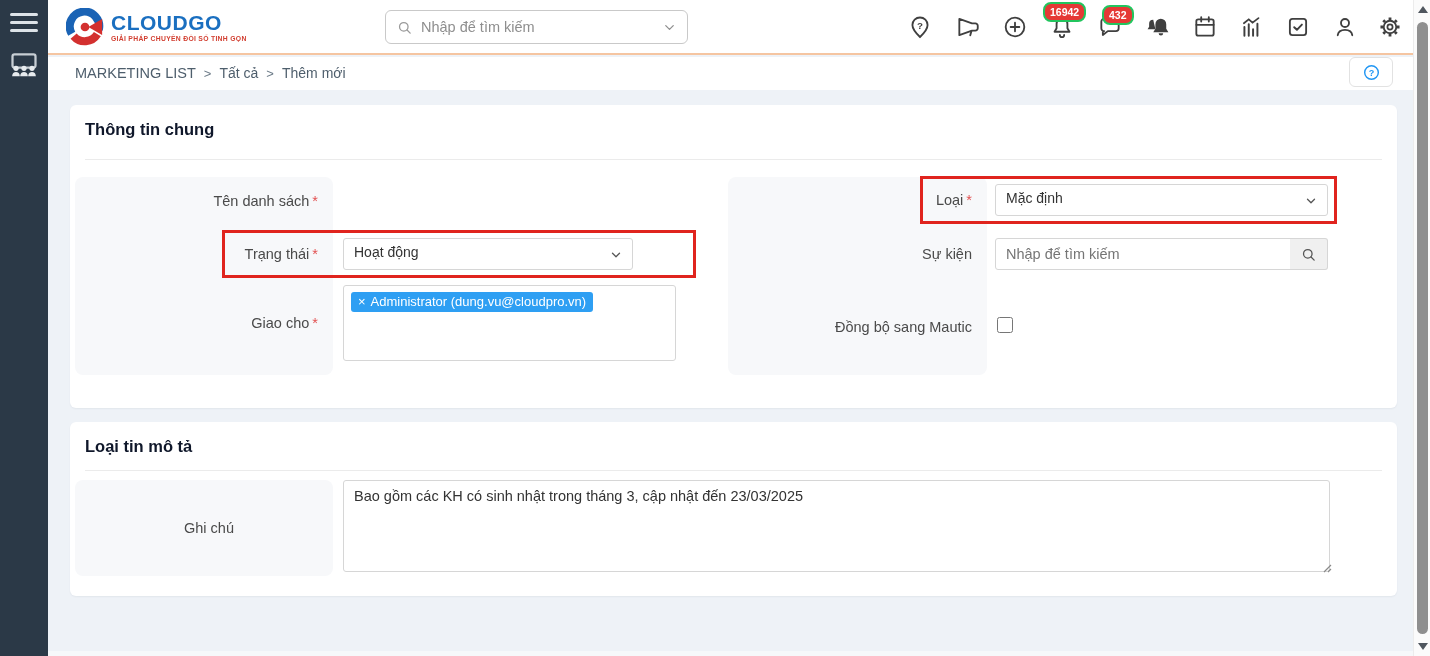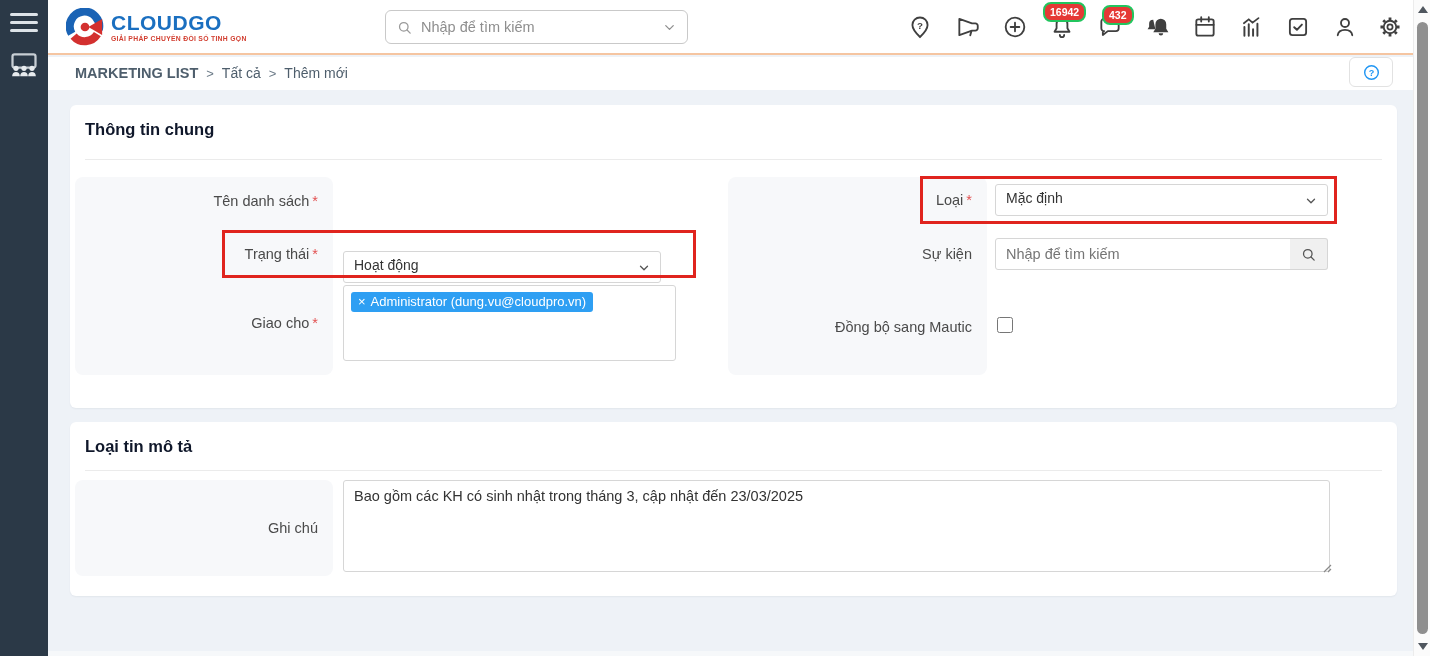--- a/index.html
+++ b/index.html
@@ -21,21 +21,21 @@
   .global-search { position:absolute; left:337px; top:10px; width:303px; height:34px; border:1px solid #c9c9c9; border-radius:6px; background:#fff; display:flex; align-items:center; padding:0 10px; }
   .global-search .ph { flex:1; font-size:14.5px; color:#8e8e8e; margin-left:8px; white-space:nowrap; overflow:hidden; }
 
   .hicon { position:absolute; top:14px; width:26px; height:26px; color:#3f3f3f; cursor:pointer; }
   .hicon svg { width:100%; height:100%; }
   .badge { position:absolute; z-index:5; background:#e53935; color:#fff; font-size:10.5px; font-weight:bold; line-height:12px; padding:2px 5px 2px; border-radius:8px; border:2px solid #22c55e; white-space:nowrap; }
 
   
   .crumbbar { position:absolute; left:48px; top:57px; width:1365px; height:33px; background:#fff; z-index:10; }
   .crumbs { position:absolute; left:27px; top:8px; font-size:14px; color:#4e5e6c; display:flex; gap:8px; align-items:center; }
-  .crumb-root { font-weight:bold; font-size:14.5px; }
+  .crumb-root { font-weight:normal; font-size:14.5px; }
   .crumb-sep { color:#6b7a87; font-size:13px; }
   .help-btn { position:absolute; right:20px; top:0px; width:44px; height:30px; background:#fff; border:1px solid #e2e2e2; border-radius:6px; display:flex; align-items:center; justify-content:center; cursor:pointer; }
 
   
   .card { position:absolute; left:70px; width:1327px; background:#fff; border-radius:6px; box-shadow:0 1px 2px rgba(30,50,70,.06); z-index:5; }
   #card-general { top:105px; height:303px; }
   #card-desc { top:422px; height:174px; }
   .card-title { position:absolute; left:15px; top:15px; font-size:16.5px; font-weight:bold; color:#0f172a; }
   .card-divider { position:absolute; left:15px; right:15px; height:1px; background:#ebebeb; }
   #card-general .card-divider { top:54px; }
@@ -224,21 +224,21 @@
     <div class="label-col" style="left:5px; top:72px; width:258px; height:198px;"></div>
     <div class="label-col" style="left:658px; top:72px; width:259px; height:198px;"></div>
 
     <div class="fld-label" style="left:30px; top:88px; width:218px;">
       <span>Tên danh sách</span><span class="req">*</span>
     </div>
 
     <div class="fld-label" style="left:30px; top:141px; width:218px;">
       <span>Trạng thái</span><span class="req">*</span>
     </div>
-    <div class="selbox" style="left:273px; top:133px; width:318px;margin-top:13px;">
+    <div class="selbox" style="left:273px; top:133px; width:290px;">
       <span>Hoạt động</span>
       <svg class="chev" viewBox="0 0 24 24">
           <polyline points="6,9 12,15 18,9" fill="none" stroke="#555" stroke-width="2.2" stroke-linecap="round" stroke-linejoin="round"></polyline>
         </svg>
     </div>
     <div class="redbox" style="left:152px; top:125px; width:474px; height:48px;"></div>
 
     <div class="fld-label" style="left:30px; top:210px; width:218px;">
       <span>Giao cho</span><span class="req">*</span>
     </div>
@@ -274,21 +274,21 @@
     <div class="fld-label" style="left:690px; top:214px; width:212px;">
       <span>Đồng bộ sang Mautic</span>
     </div>
     <input class="cbx" style="left: 927px; top: 212px;" type="checkbox">
   </div>
 
   <div class="card" id="card-desc">
     <div class="card-title">Loại tin mô tả</div>
     <div class="card-divider"></div>
     <div class="label-col" style="left:5px; top:58px; width:258px; height:96px;"></div>
-    <div class="fld-label" style="left:30px; top:98px; width:218px;">
+    <div class="fld-label" style="left:30px; top:98px; width:218px;text-align:center;">
       <span>Ghi chú</span>
     </div>
     <textarea class="note" style="">Bao gồm các KH có sinh nhật trong tháng 3, cập nhật đến 23/03/2025</textarea>
     <svg class="resize-grip" viewBox="0 0 12 12">
       <path d="M11 4 4 11M11 8 8 11" stroke="currentColor" stroke-width="1.2"></path>
     </svg>
   </div>
 
   <div class="below-footer"></div>
 

